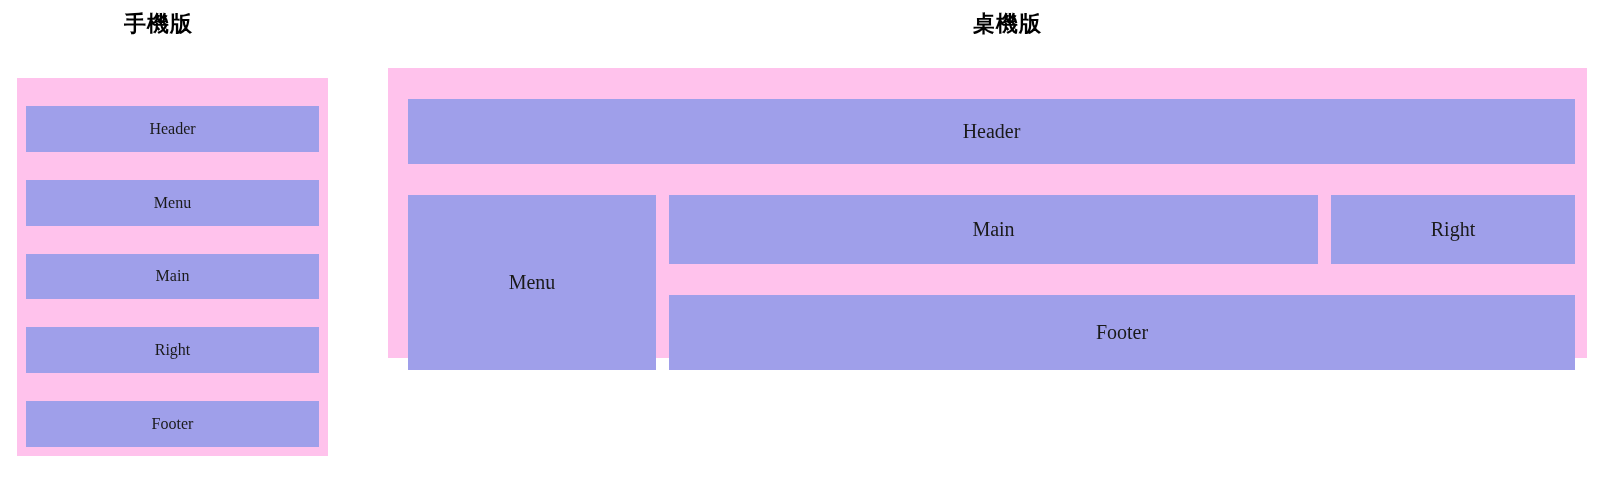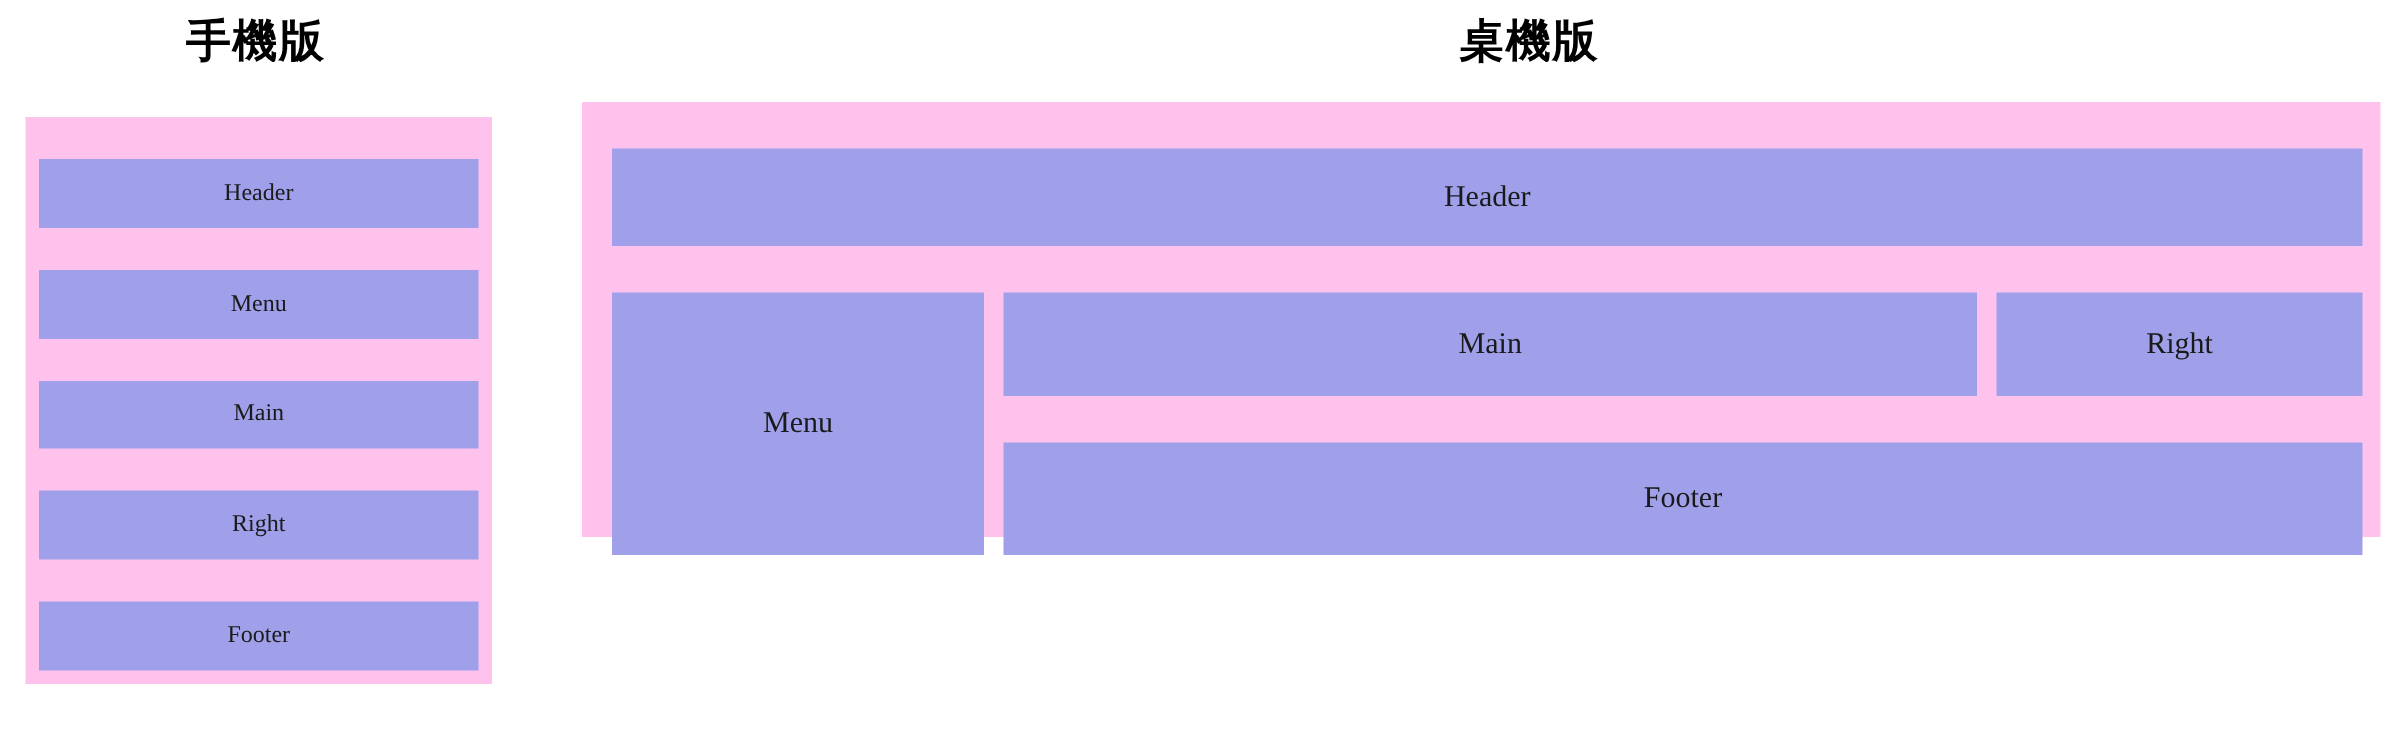--- a/index.html
+++ b/index.html
@@ -14,21 +14,21 @@
     font-family: "Liberation Serif", "DejaVu Serif", serif;
     overflow: hidden;
     position: relative;
   }
 
   
   .title {
     position: absolute;
     font-family: "Liberation Sans", "DejaVu Sans", sans-serif;
     font-weight: bold;
-    font-size: 30px;
+    font-size: 22px;
     color: #000000;
     letter-spacing: 1px;
     white-space: nowrap;
     line-height: 1;
   }
   #mobile-title { left: 124px; top: 13px; }
   #desktop-title { left: 925px; top: 13px; margin-left: 48px; }
 
   
   .cell {

